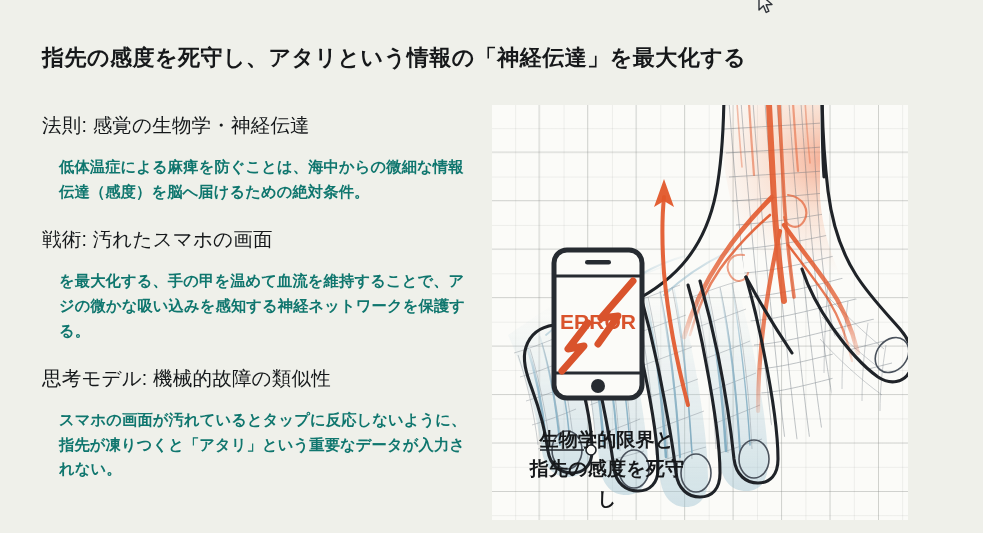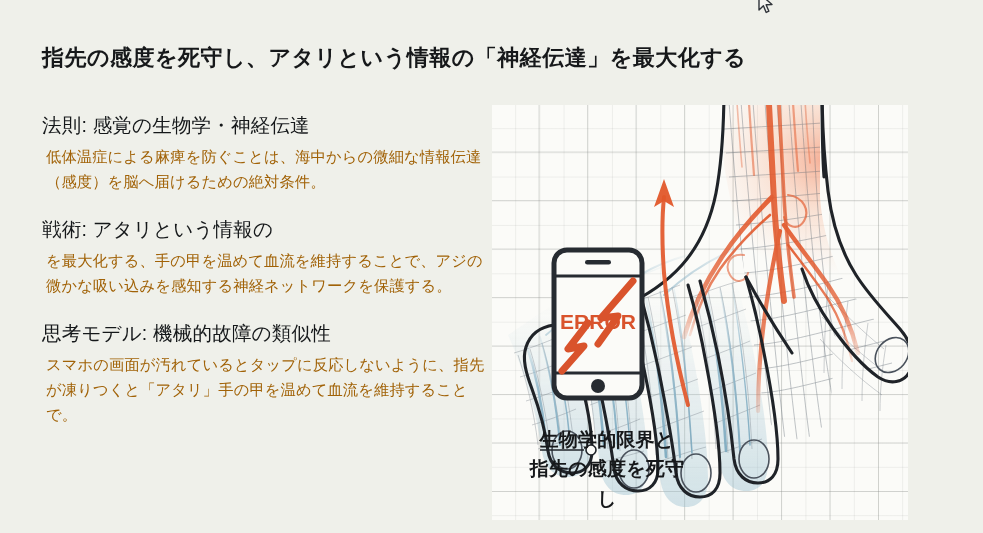--- a/index.html
+++ b/index.html
@@ -43,24 +43,25 @@
   .section-heading {
     font-size: 19.5px;
     font-weight: normal;
     color: #15181a;
     line-height: 1.3;
     margin: 0 0 7px 0;
     letter-spacing: 0.2px;
   }
   .section-body {
     font-size: 15.3px;
-    color: #a16207;
+    color: #0f766e;
     line-height: 1.62;
-    margin: 4px;
+    margin: 17px;
     letter-spacing: 0.1px;
+    font-weight: bold;
   }
 
   
   #panel {
     position: absolute;
     left: 492px;
     top: 105px;
     width: 416px;
     height: 415px;
     background: #fbfbf8;
@@ -123,27 +124,27 @@
   <div id="title">指先の感度を死守し、アタリという情報の「神経伝達」を最大化する</div>
 
   <div id="left-col">
 
     <div class="section">
       <h2 class="section-heading">法則: 感覚の生物学・神経伝達</h2>
       <p class="section-body">低体温症による麻痺を防ぐことは、海中からの微細な情報伝達（感度）を脳へ届けるための絶対条件。</p>
     </div>
 
     <div class="section">
-      <h2 class="section-heading">戦術: アタリという情報の</h2>
+      <h2 class="section-heading">戦術: 汚れたスマホの画面</h2>
       <p class="section-body">を最大化する、手の甲を温めて血流を維持することで、アジの微かな吸い込みを感知する神経ネットワークを保護する。</p>
     </div>
 
     <div class="section">
       <h2 class="section-heading">思考モデル: 機械的故障の類似性</h2>
-      <p class="section-body">スマホの画面が汚れているとタップに反応しないように、指先が凍りつくと「アタリ」手の甲を温めて血流を維持することで。</p>
+      <p class="section-body">スマホの画面が汚れているとタップに反応しないように、指先が凍りつくと「アタリ」という重要なデータが入力されない。</p>
     </div>
 
   </div>
 
   <div id="panel">
     <div id="panel-grid-fine"></div>
     <div id="panel-grid"></div>
 
     <svg class="art" viewBox="0 0 468 415">
       <defs>

